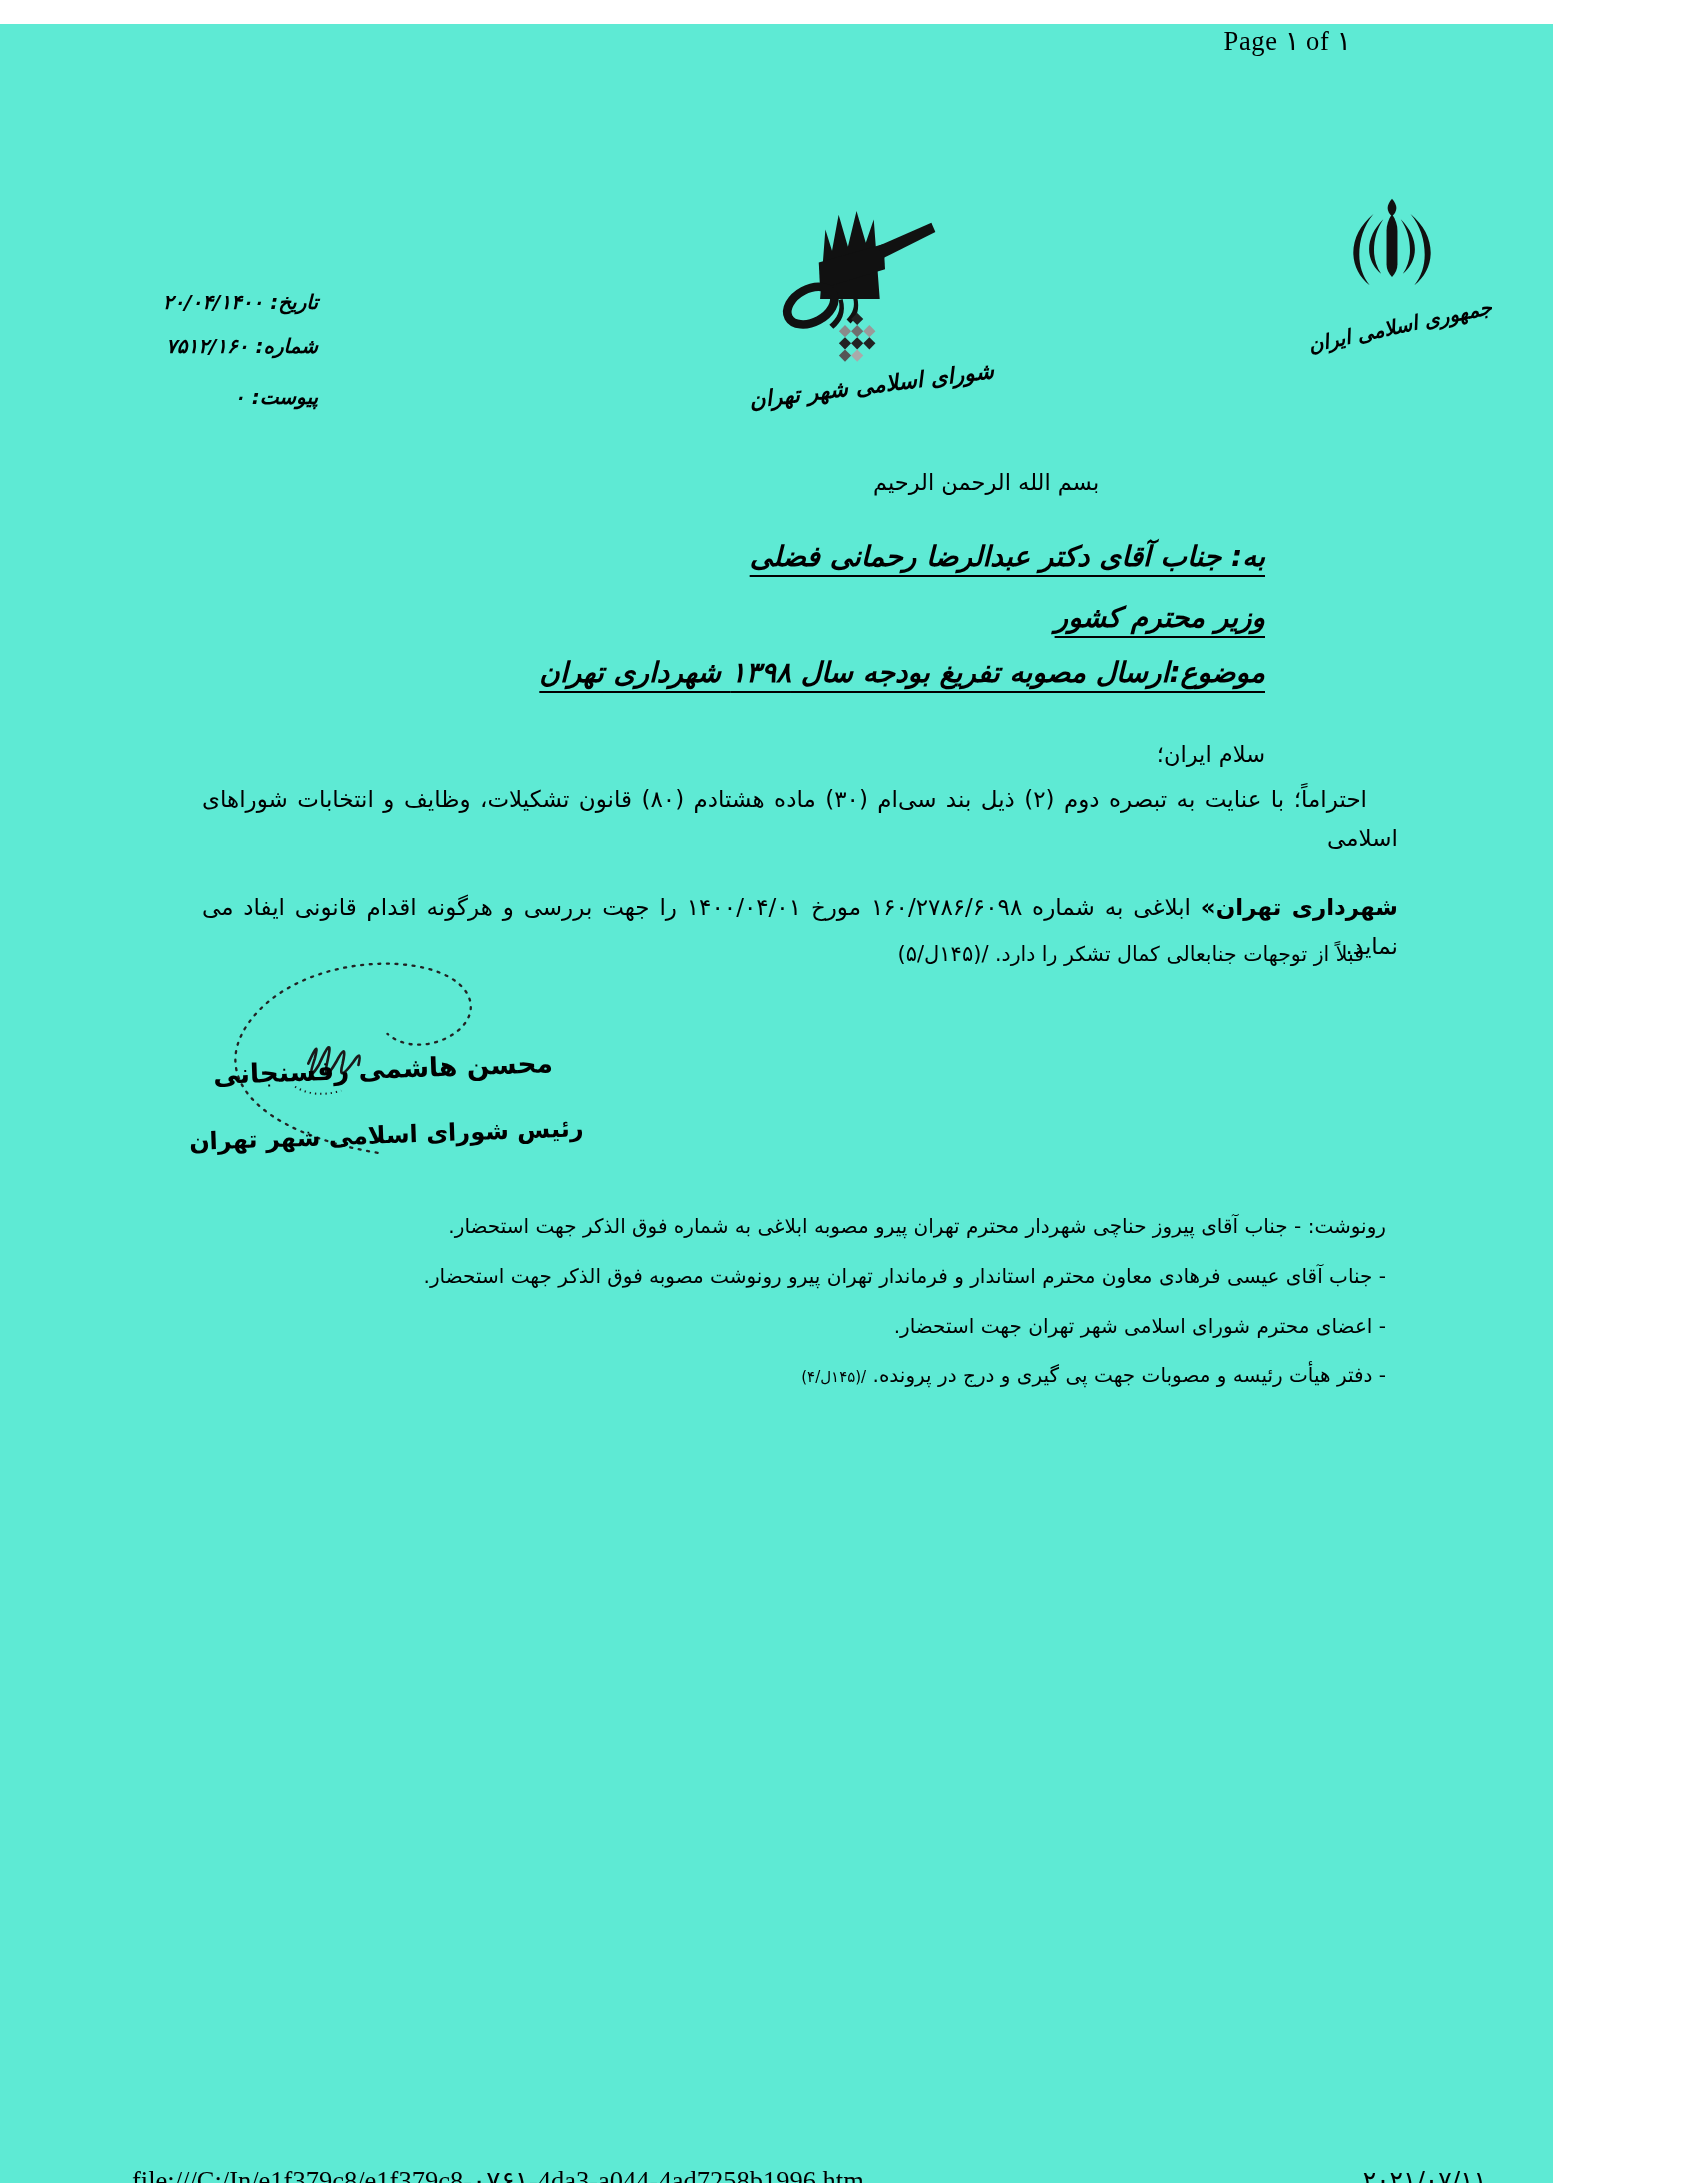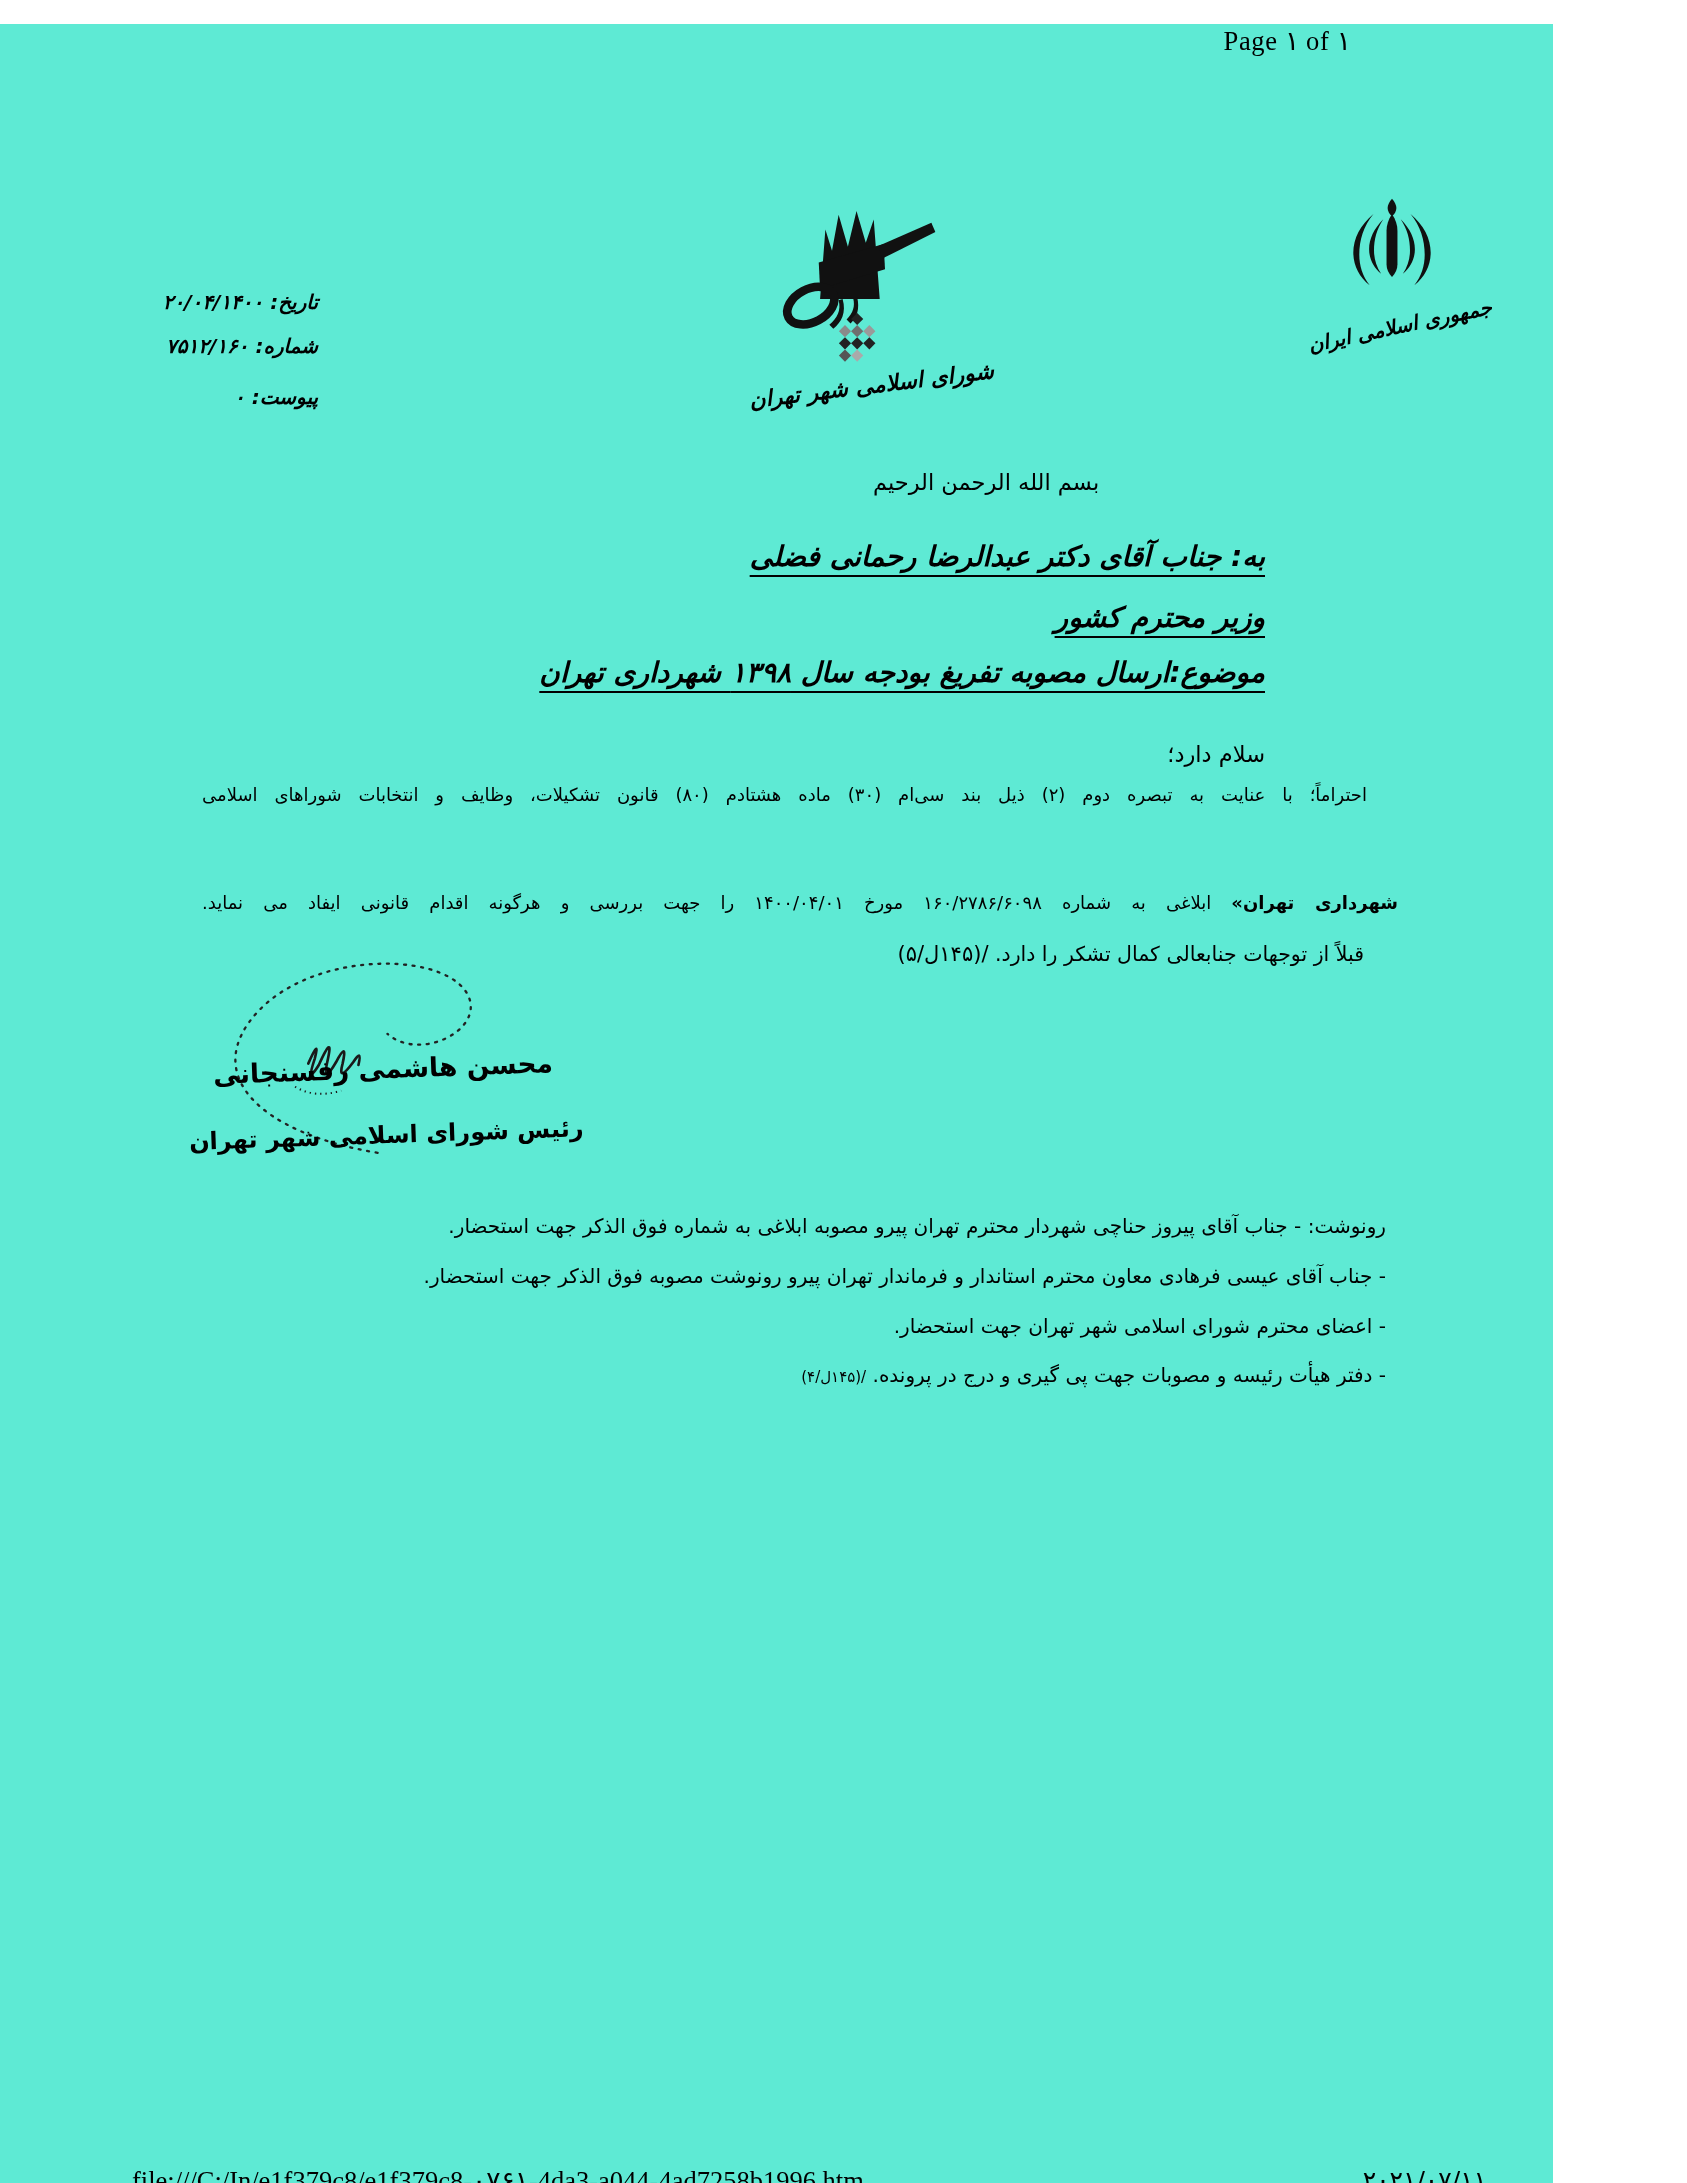--- a/index.html
+++ b/index.html
@@ -23,21 +23,21 @@
 
   .head-line{position:absolute;right:288px;white-space:nowrap;direction:rtl;
              font-weight:bold;font-style:italic;
              text-decoration:underline;text-underline-offset:9.3px;text-decoration-thickness:2px;}
   .to1{top:516px;font-size:28px;}
   .to2{top:577px;font-size:28px;}
   .subj{top:632px;font-size:28px;}
 
   .salutation{top:717px;right:288px;font-size:22.5px;direction:rtl;white-space:nowrap;}
 
-  .body-line{position:absolute;left:202px;width:1196px;direction:rtl;font-size:18px;line-height:1.7;
+  .body-line{position:absolute;left:202px;width:1196px;direction:rtl;font-size:23px;line-height:1.7;
              text-align:justify;text-align-last:justify;}
   .bl1{top:756px;text-indent:31px;}
   .bl2{top:810px;}
   .bl3{top:864px;}
   .seg-bold{font-weight:bold;}
   .closing-line{position:absolute;left:202px;width:1196px;top:918px;direction:rtl;font-size:20.5px;
                 text-align:right;padding-right:0;box-sizing:border-box;}
   .closing-line .inner{margin-right:34px;}
   .closing-ref{font-size:21px;}
 
@@ -106,21 +106,21 @@
     </svg>
   </div>
   <div class="abs logo-caption emblem-caption">جمهوری اسلامی ایران</div>
 
   <div class="abs bismillah">بسم الله الرحمن الرحیم</div>
 
   <div class="abs head-line to1">به: جناب آقای دکتر عبدالرضا رحمانی فضلی</div>
   <div class="abs head-line to2">وزیر محترم کشور</div>
   <div class="abs head-line subj">موضوع:ارسال مصوبه تفریغ بودجه سال ۱۳۹۸ شهرداری تهران</div>
 
-  <div class="abs salutation">سلام دارد؛</div>
+  <div class="abs salutation">سلام ایران؛</div>
 
   <div class="body-line bl1">احتراماً؛ با عنایت به تبصره دوم (۲) ذیل بند سی‌ام (۳۰) ماده هشتادم (۸۰) قانون تشکیلات، وظایف و انتخابات شوراهای اسلامی</div>
   <div class="body-line bl3"><span class="seg-bold">شهرداری تهران»</span><span> ابلاغی به شماره ۱۶۰/۲۷۸۶/۶۰۹۸ مورخ ۱۴۰۰/۰۴/۰۱ را جهت بررسی و هرگونه اقدام قانونی ایفاد می نماید.</span></div>
   <div class="closing-line">
     <span class="inner"><span>قبلاً از توجهات جنابعالی کمال تشکر را دارد. </span><span class="closing-ref">/(۱۴۵ل/۵)</span></span>
   </div>
 
   <div class="abs" style="left:179px;top:924px;">
     <svg width="384" height="218" viewBox="0 0 580 330" xmlns="http://www.w3.org/2000/svg">
       <path d="M300,310 C120,280 30,190 120,95 C210,0 420,5 440,80 C452,130 360,170 315,130" fill="none" stroke="#222" stroke-width="3.5" stroke-dasharray="3 10" stroke-linecap="round"></path>

